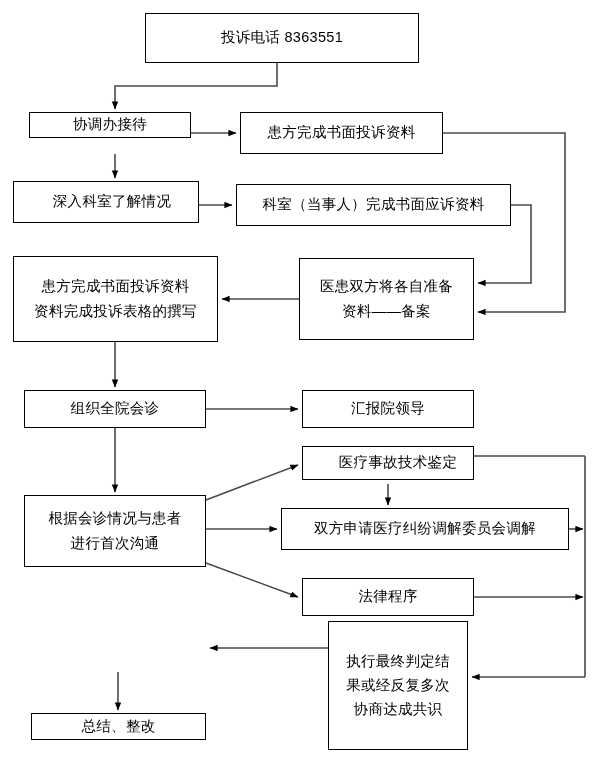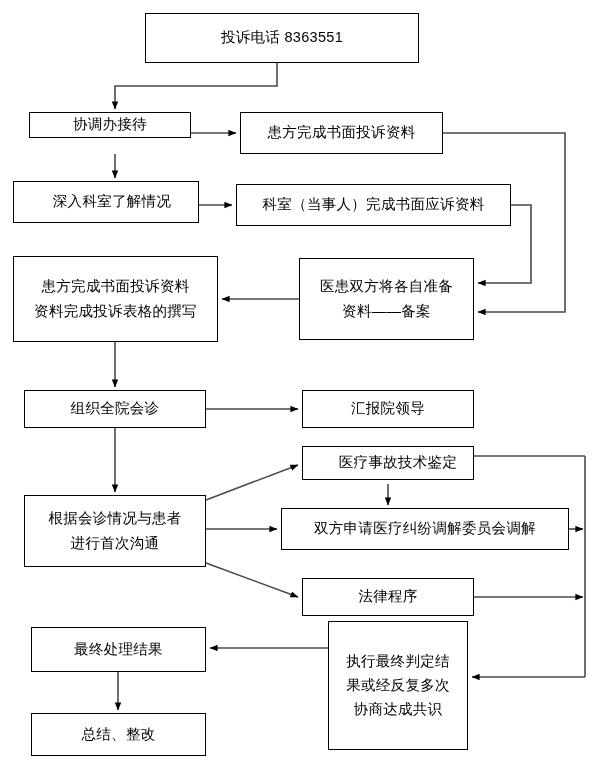--- a/index.html
+++ b/index.html
@@ -151,27 +151,24 @@
   </div>
 
   <div class="node" style="left:281px; top:508px; width:288px; height:42px;">
     <span class="ln">双方申请医疗纠纷调解委员会调解</span>
   </div>
 
   <div class="node" style="left:302px; top:578px; width:172px; height:38px;">
     <span class="ln">法律程序</span>
   </div>
 
-  <div class="node" style="left:31px; top:627px; width:175px; height:45px;">
-    <span class="ln">最终处理结果</span>
-  </div>
 
   <div class="node multi" style="left:328px; top:621px; width:140px; height:129px;">
     <span class="ln">执行最终判定结</span>
     <span class="ln">果或经反复多次</span>
     <span class="ln">协商达成共识</span>
   </div>
 
-  <div class="node" style="left:31px; top:713px; width:175px; height:43px;">
+  <div class="node" style="left:31px; top:713px; width:175px; height:27px;">
     <span class="ln">总结、整改</span>
   </div>
 
 </div>
 
 </body></html>

